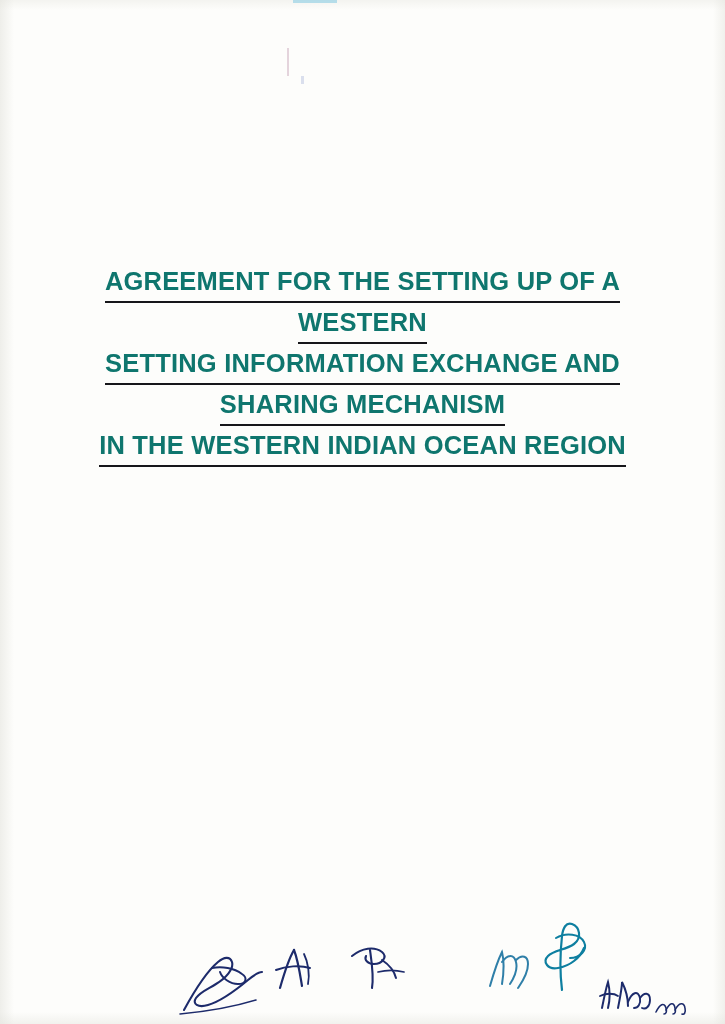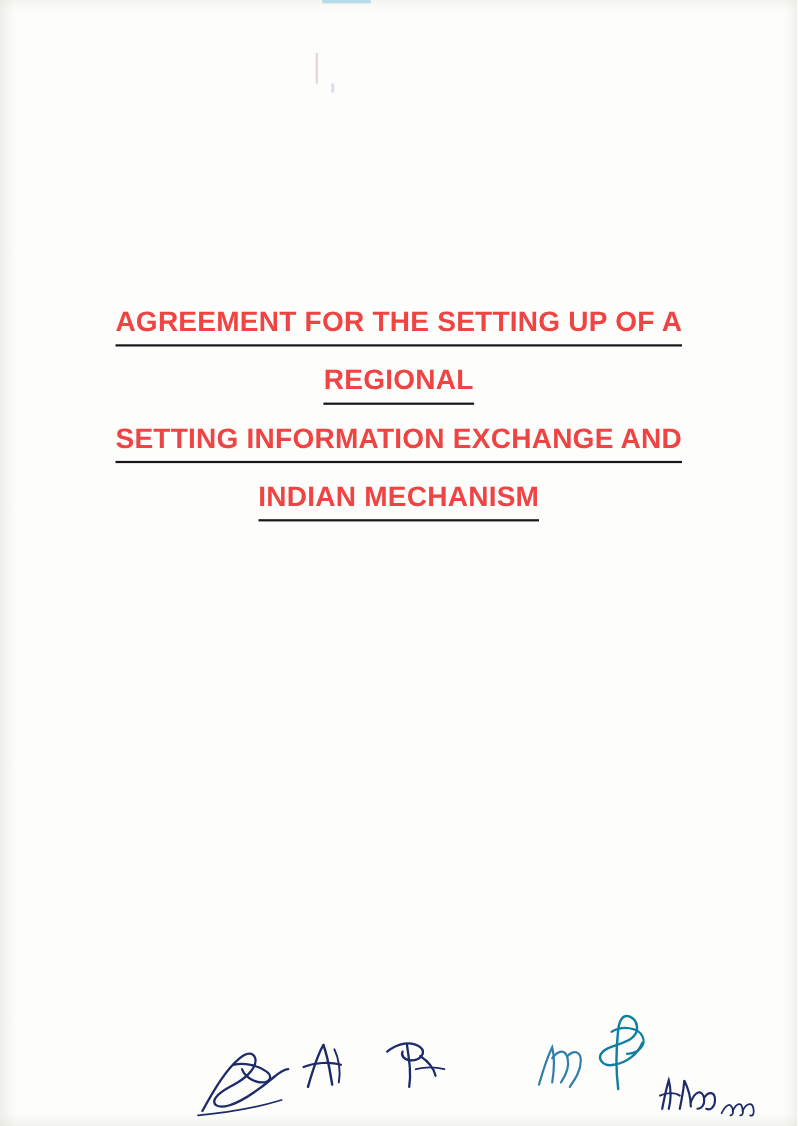--- a/index.html
+++ b/index.html
@@ -37,23 +37,23 @@
     top: 262px;
     left: 0;
     width: 725px;
     text-align: center;
   }
   .title-line {
     font-family: "Liberation Sans", sans-serif;
     font-weight: bold;
     font-size: 25.5px;
     letter-spacing: 0.2px;
-    color: #ef4444;
+    color: #0f766e;
     line-height: 38px;
-    margin: 12px;
+    margin: 0;
     white-space: nowrap;
   }
   .title-line span {
     display: inline-block;
     border-bottom: 2px solid #16161a;
     padding-bottom: 1px;
   }
   .sig-area {
     position: absolute;
     left: 0;
@@ -71,23 +71,24 @@
 
 <div class="page">
 
   <div class="scan-tint"></div>
   <div class="scan-speck" style="left:293px; top:0px; width:44px; height:3px; background:#9fd4e6; opacity:0.75;"></div>
   <div class="scan-speck" style="left:287px; top:48px; width:2px; height:28px; background:#d4b9c8; opacity:0.6;"></div>
   <div class="scan-speck" style="left:301px; top:76px; width:3px; height:8px; background:#b8c2e0; opacity:0.5;"></div>
 
   <div class="title-block">
     <p class="title-line"><span>AGREEMENT FOR THE SETTING UP OF A</span></p>
-    <p class="title-line"><span>REGIONAL</span></p>
+    <p class="title-line"><span>WESTERN</span></p>
     <p class="title-line"><span>SETTING INFORMATION EXCHANGE AND</span></p>
-    <p class="title-line"><span>INDIAN MECHANISM</span></p>
+    <p class="title-line"><span>SHARING MECHANISM</span></p>
+    <p class="title-line"><span>IN THE WESTERN INDIAN OCEAN REGION</span></p>
   </div>
 
   <div class="sig-area">
 
     <div class="sig" style="left:178px; top:48px;">
       <svg width="110" height="70" viewBox="0 0 110 70">
         <path d="M6 62 C18 40, 28 24, 40 14 C46 9, 52 8, 54 14 C56 21, 48 30, 38 36 C30 41, 22 44, 18 50 C14 56, 20 60, 30 57 C44 53, 58 42, 70 32 C76 27, 80 24, 84 24" fill="none" stroke="#1d2b6b" stroke-width="2.1" stroke-linecap="round"></path>
         <path d="M34 20 C44 18, 56 20, 64 26 C70 30, 68 36, 60 36 C52 36, 44 30, 42 24" fill="none" stroke="#1d2b6b" stroke-width="2" stroke-linecap="round"></path>
         <path d="M2 66 C24 64, 52 60, 78 52" fill="none" stroke="#1d2b6b" stroke-width="1.6" stroke-linecap="round"></path>
       </svg>

